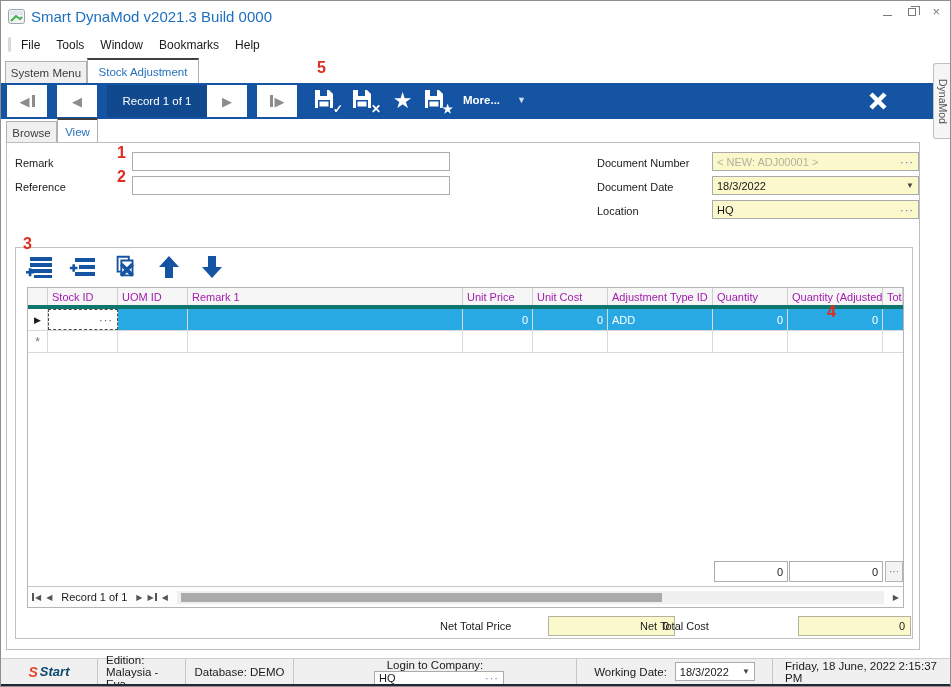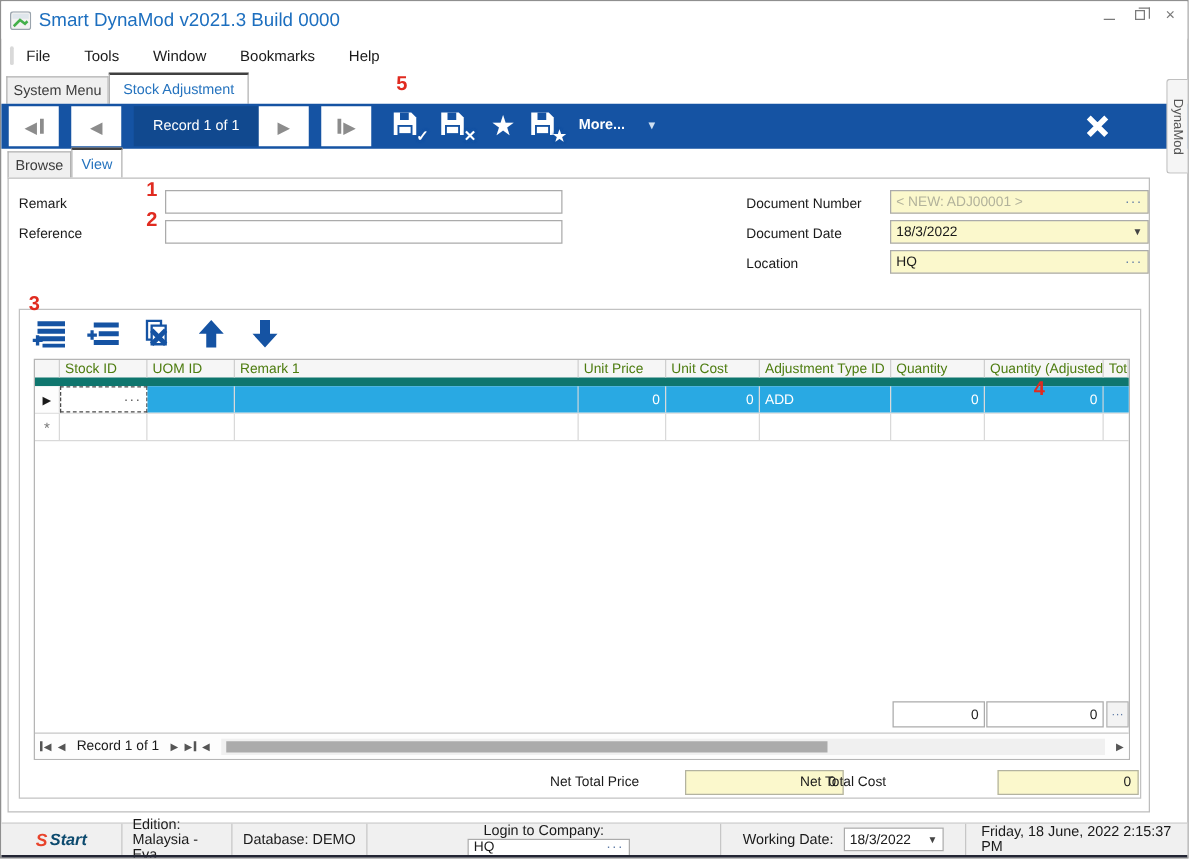--- a/index.html
+++ b/index.html
@@ -15,21 +15,21 @@
   
   .titlebar { left:0; top:0; width:100%; height:30px; background:#fff; display:flex; align-items:center; padding-left:7px; }
   .app-title { color:#1d6fbf; font-size:15px; margin-left:6px; }
   .winctl { right:10px; top:6px; display:flex; gap:16px; align-items:center; color:#7a7a7a; }
   .winctl .min { width:9px; height:8px; border-bottom:1px solid #7a7a7a; }
   .winctl .restore { width:8px; height:8px; border:1px solid #7a7a7a; position:relative; }
   .winctl .restore::before { content:""; position:absolute; left:2px; top:-3px; width:8px; height:8px; border:1px solid #7a7a7a; border-bottom:none; border-left:none; }
   .winctl .close { font-size:13px; line-height:10px; }
 
   
-  .menubar { left:0; top:31px; width:100%; height:26px; display:flex; align-items:center; gap:27px; padding-left:20px; font-size:12px; color:#1a1a1a; }
+  .menubar { left:0; top:31px; width:100%; height:26px; display:flex; align-items:center; gap:16px; padding-left:20px; font-size:12px; color:#1a1a1a; }
   .menugrip { left:7px; top:36px; width:3px; height:15px; background:#d9d9d9; border-radius:2px; }
   .menu-item { cursor:default; }
 
   
   .tab { border:1px solid #b1b1b1; border-bottom:none; display:flex; align-items:center; justify-content:center; font-size:11.5px; }
   .tab.inactive { background:#f0f0f0; color:#3c3c3c; }
   .tab.active { background:#fff; color:#2573be; border-top:2px solid #404040;text-align:center; }
   .maintab-sys { left:4px; top:60px; width:82px; height:22px; }
   .maintab-stock { left:86px; top:57px; width:112px; height:25px; }
 
@@ -69,21 +69,21 @@
   .dtab { border:1px solid #b1b1b1; border-bottom:none; background:#f0f0f0; color:#3c3c3c; font-size:11px; height:21px; display:flex; align-items:center; padding:0 10px; margin-right:1px; }
   .dtab.active { background:#fff; color:#2573be; border-top:2px solid #2499e3; height:24px; }
   .detailbox { position:absolute; left:8px; top:104px; width:898px; height:392px; border:1px solid #c2c2c2; background:#fff; }
   .dtools { position:absolute; left:10px; top:5px; display:flex; gap:15px; align-items:center; }
   .dtool { width:28px; height:28px; display:flex; align-items:center; justify-content:center; }
 
   
   .gridbox { position:absolute; left:11px; top:39px; width:877px; height:321px; border:1px solid #b5b5b5; background:#fff; }
   .grow { display:flex; width:100%; }
   .gcell { border-right:1px solid #d9d9d9; font-size:11px; padding:0 4px; display:flex; align-items:center; overflow:hidden; white-space:nowrap; }
-  .ghead { background:#f6f6f6; border-bottom:7px solid #0f766e; height:21px; color:#4d7c0f; }
+  .ghead { background:#f6f6f6; border-bottom:4px solid #0f766e; height:21px; color:#a21caf; }
   .ghead .gcell { border-right:1px solid #cfcfcf; }
   .gdata { height:22px; border-bottom:1px solid #d9d9d9; }
   .sel { background:#29a9e3; color:#fff; }
   .num { justify-content:flex-end; }
   .c0{width:20px;} .c1{width:70px;} .c2{width:70px;} .c3{width:275px;} .c4{width:70px;}
   .c5{width:75px;} .c6{width:105px;} .c7{width:75px;} .c8{width:95px;} .c9{flex:1; border-right:none;}
   .stock-cell { background:#fff; border:1px dashed #4a4a4a; color:#1a1a1a; display:flex; align-items:center; }
   .stock-cell .dots { margin-left:auto; color:#555; font-size:11px; letter-spacing:1px; }
   .rowsel { color:#1a1a1a; font-size:9px; justify-content:center; background:#fdfdfd; }
   .newrow-star { color:#777; font-size:12px; justify-content:center; }

